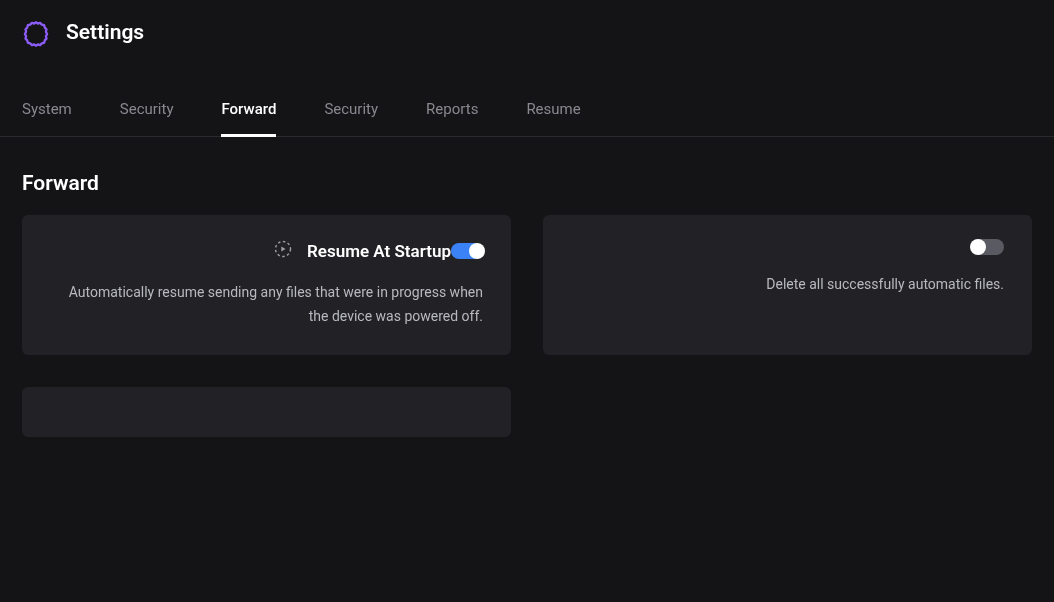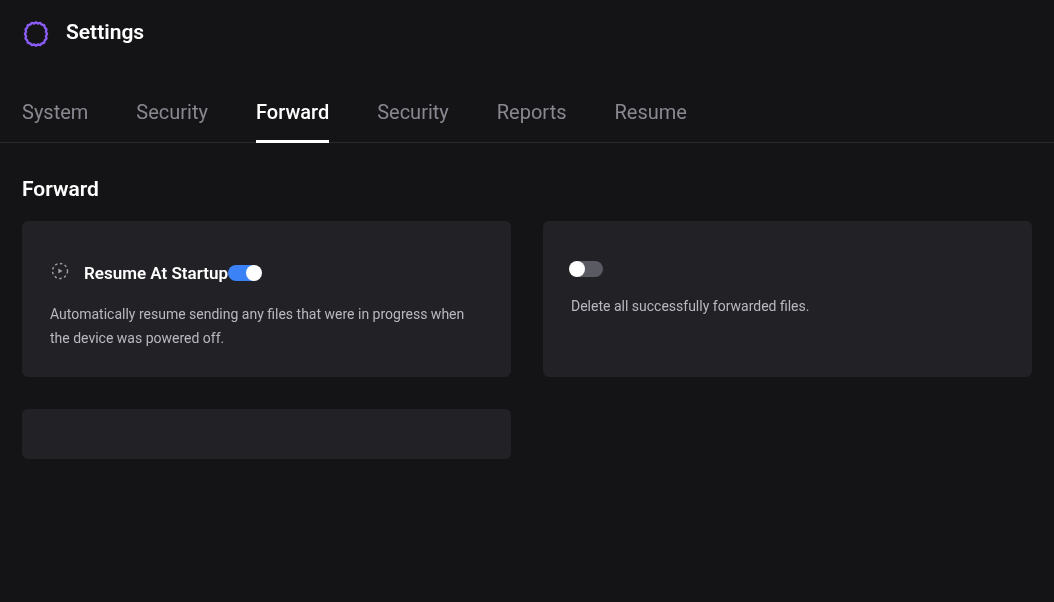--- a/index.html
+++ b/index.html
@@ -39,21 +39,21 @@
     .tabs {
       display: flex;
       padding: 0 22px;
       border-bottom: 1px solid #2a2a2e;
       gap: 48px;
       margin-top: 28px;
     }
     
     .tab {
       padding: 0 0 16px 0;
-      font-size: 20px;
+      font-size: 15px;
       color: #888890;
       cursor: pointer;
       border-bottom: 3px solid transparent;
       margin-bottom: -1px;
       font-weight: 400;
     }
     
     .tab.active {
       color: #ffffff;
       border-bottom-color: #ffffff;
@@ -76,23 +76,22 @@
     
     .card {
       background-color: #222226;
       border-radius: 6px;
       padding: 24px 28px 26px 28px;
     }
     
     .card-header {
       display: flex;
       align-items: center;
-      justify-content: flex-start;
+      justify-content: flex-end;
       margin-bottom: 18px;
-      margin-top: 16px;
     }
     
     .card-title-wrap {
       display: flex;
       align-items: center;
       gap: 14px;
     }
     
     .card-icon {
       width: 20px;
@@ -104,20 +103,21 @@
     .card-title {
       font-size: 17px;
       font-weight: 600;
       color: #ffffff;
     }
     
     .card-desc {
       font-size: 14px;
       color: #b8b8c0;
       line-height: 1.7;
+      text-align: right;
     }
     
     .toggle {
       width: 32px;
       height: 16px;
       border-radius: 10px;
       position: relative;
       cursor: pointer;
       flex-shrink: 0;
     }
@@ -189,19 +189,19 @@
     </div>
     <p class="card-desc">Automatically resume sending any files that were in progress when the device was powered off.</p>
   </div>
 
   <div class="card">
     <div class="card-header">
       <div class="toggle off">
         <div class="toggle-knob"></div>
       </div>
     </div>
-    <p class="card-desc">Delete all successfully forwarded files.</p>
+    <p class="card-desc">Delete all successfully automatic files.</p>
   </div>
 
   <div class="card">
   </div>
 
 </div>
 
 </body></html>

